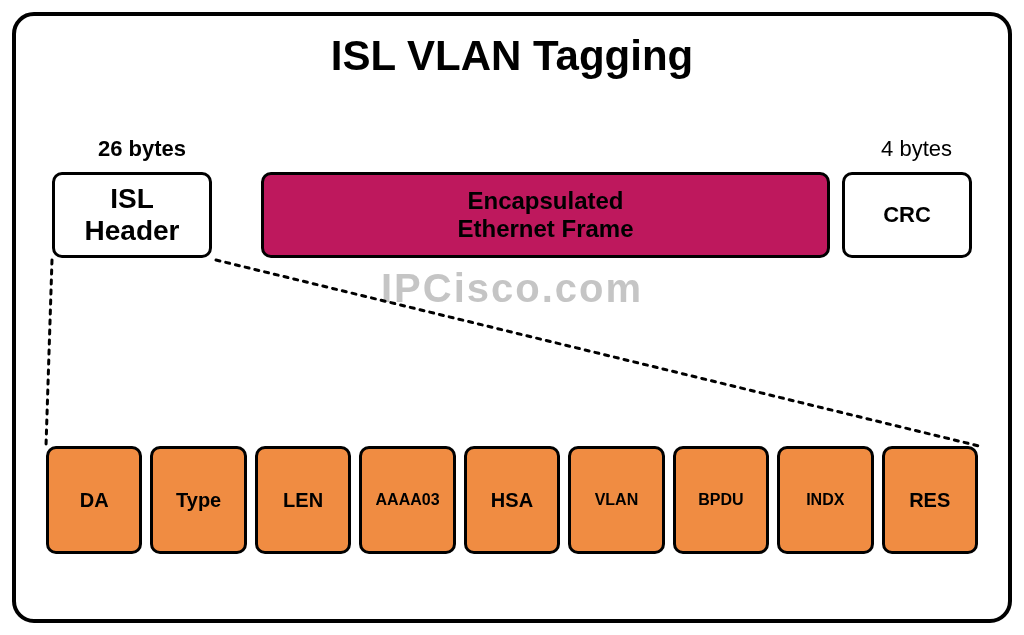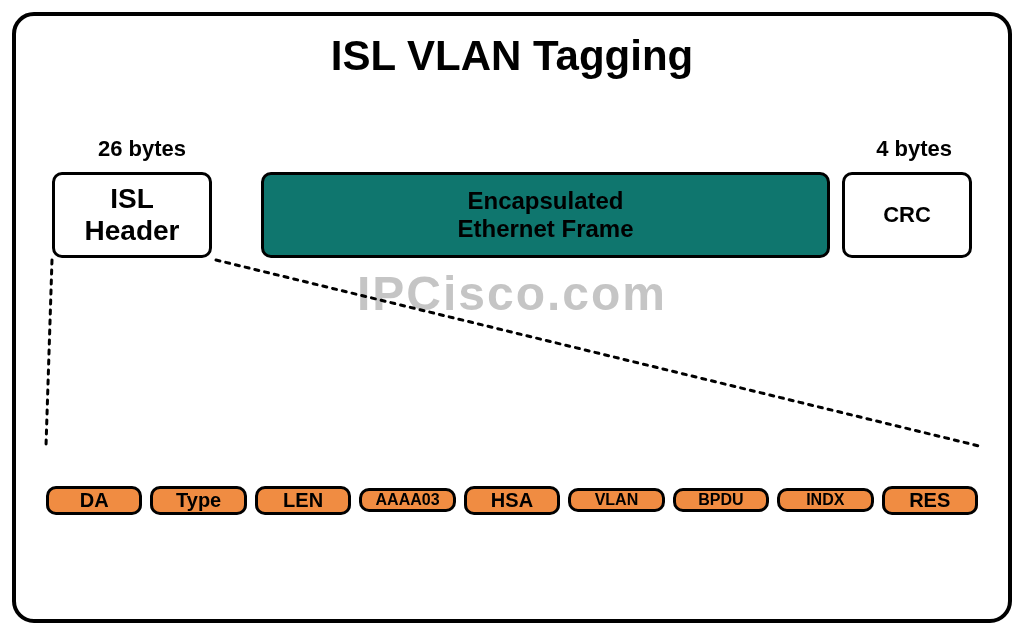--- a/index.html
+++ b/index.html
@@ -38,21 +38,21 @@
     left: 82px;
     top: 120px;
     font-size: 22px;
     font-weight: 700;
   }
   .size-right {
     position: absolute;
     right: 56px;
     top: 120px;
     font-size: 22px;
-    font-weight: 700;
+    font-weight: 400;
   }
   .top-row {
     position: absolute;
     left: 36px;
     top: 156px;
     right: 36px;
     height: 86px;
     display: flex;
     gap: 12px;
   }
@@ -61,35 +61,35 @@
     border-radius: 10px;
     display: flex;
     align-items: center;
     justify-content: center;
     text-align: center;
     font-weight: 700;
     box-sizing: border-box;
     line-height: 1.15;
   }
   .white { background: #ffffff; }
-  .orange { background: #0f766e; margin-left: 37px; }
+  .orange { background: #be185d; margin-left: 37px; }
   .isl-header { width: 160px; font-size: 28px; }
   .encap { flex: 1; font-size: 24px; }
   .crc { width: 130px; font-size: 22px; }
 
   .watermark {
     position: absolute;
     left: 0;
     right: 0;
     top: 250px;
     text-align: center;
     pointer-events: none;
   }
   .watermark-main {
-    font-size: 48px;
+    font-size: 40px;
     font-weight: 700;
     letter-spacing: 2px;
     color: rgba(90,90,90,0.35);
   }
   .watermark-sub {
     font-family: "Brush Script MT", "Lucida Handwriting", cursive;
     font-size: 26px;
     color: rgba(90,90,90,0.45);
     margin-top: 4px;
   }
@@ -104,21 +104,20 @@
   }
 
   .bottom-row {
     position: absolute;
     left: 30px;
     right: 30px;
     top: 430px;
     height: 108px;
     display: flex;
     gap: 8px;
-    align-items: center;
   }
   .field {
     flex: 1;
     border: 3px solid #000;
     border-radius: 10px;
     background: #f08c42;
     display: flex;
     align-items: center;
     justify-content: center;
     font-weight: 700;

